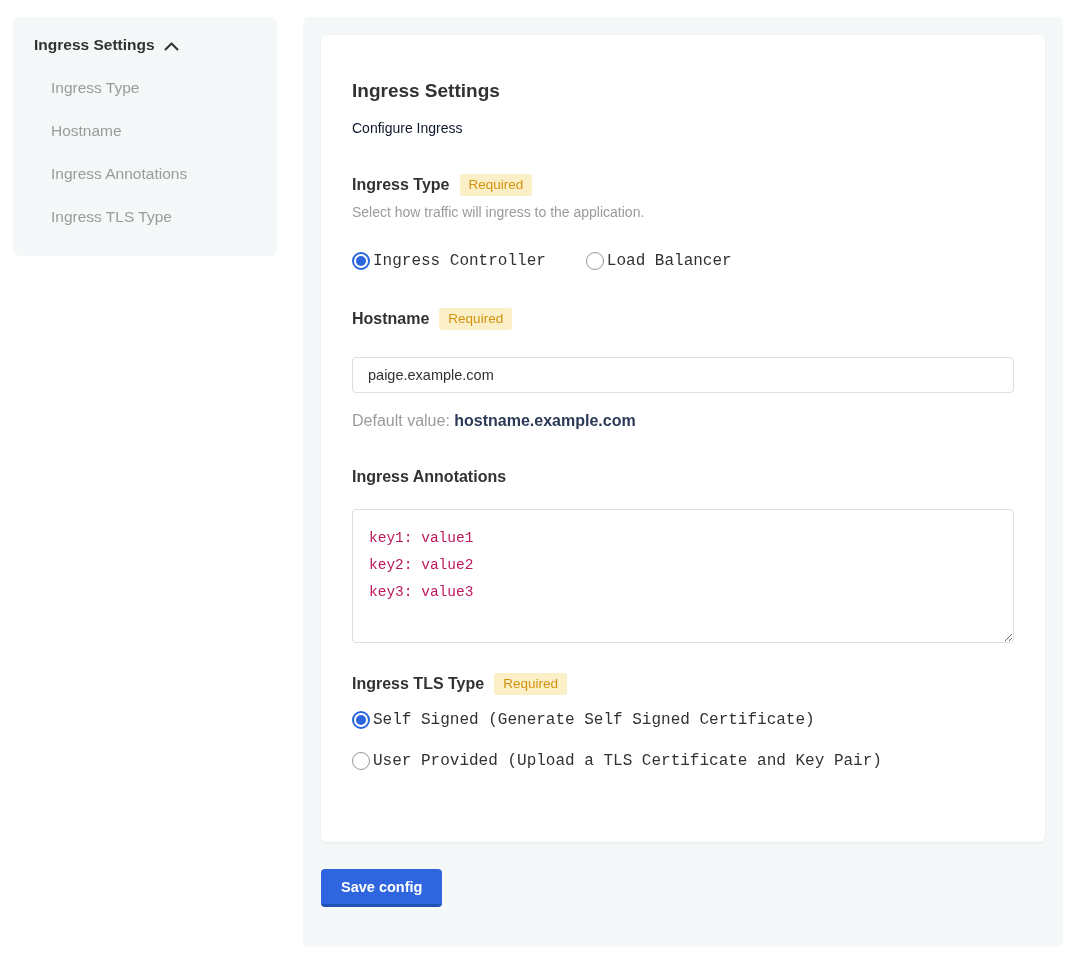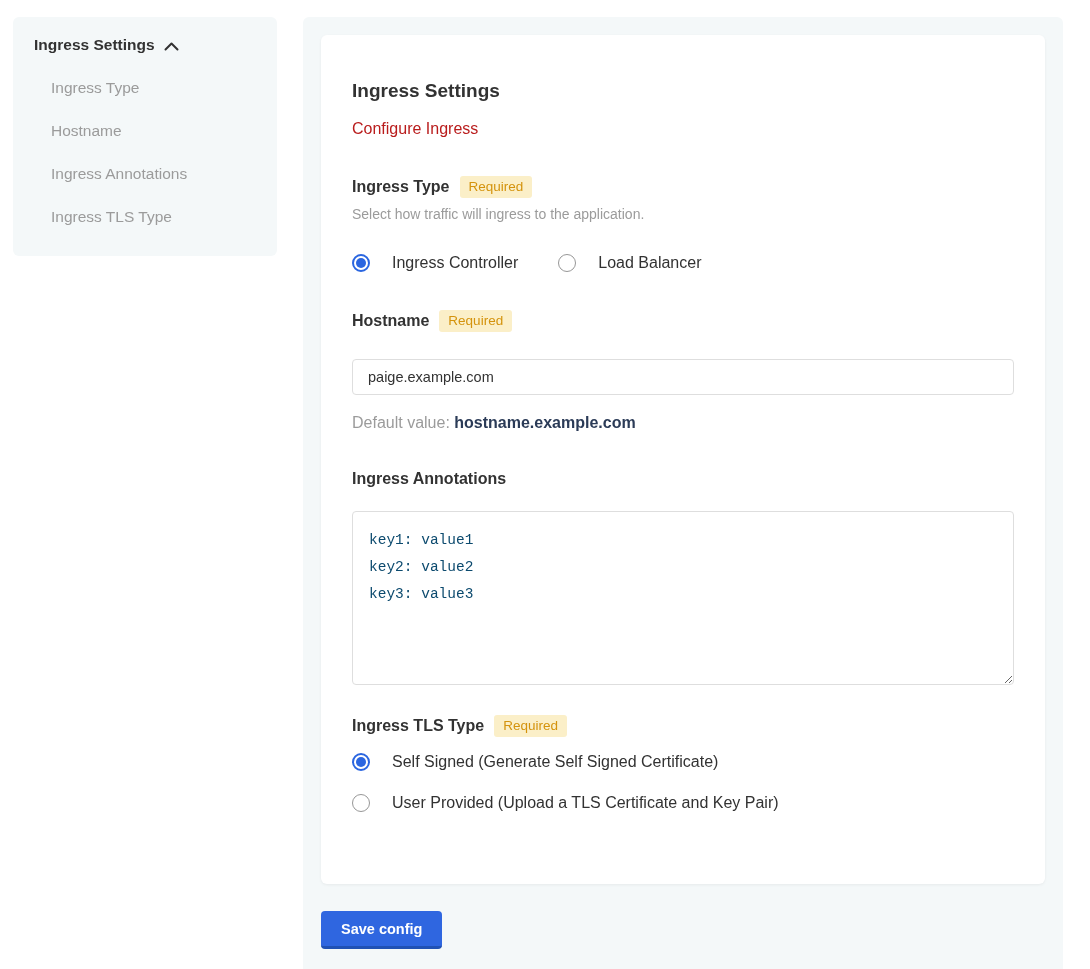--- a/index.html
+++ b/index.html
@@ -61,22 +61,22 @@
     box-shadow: 0 1px 3px rgba(0,0,0,0.06);
     padding: 32px 31px 72px 31px;
   }
   .card-title {
     font-size: 19px;
     font-weight: bold;
     color: #323232;
   }
   .card-subtitle {
     margin-top: 18px;
-    font-size: 16px;
-    color: #b91c1c;
+    font-size: 14px;
+    color: #0f172a;
   }
 
   .section { margin-top: 38px; }
   .section-label-row {
     display: flex;
     align-items: center;
     gap: 10px;
   }
   .section-label {
     font-size: 16px;
@@ -106,24 +106,25 @@
   }
   .radio-group-stacked {
     margin-top: 16px;
     display: flex;
     flex-direction: column;
     gap: 23px;
   }
   .radio-option {
     display: flex;
     align-items: center;
-    gap: 22px;
+    gap: 3px;
     font-size: 16px;
     color: #323232;
     cursor: pointer;
+    font-family: Liberation Mono, monospace;
   }
   .radio {
     width: 18px;
     height: 18px;
     border-radius: 50%;
     border: 1px solid #979797;
     background: #ffffff;
     position: relative;
     flex: 0 0 18px;
   }
@@ -158,29 +159,29 @@
     font-size: 16px;
     color: #9b9b9b;
   }
   .default-value {
     color: #2b3b57;
     font-weight: bold;
   }
   .annotations-textarea {
     display: block;
     width: 100%;
-    height: 174px;
+    height: 134px;
     margin-top: 23px;
     border: 1px solid #dedede;
     border-radius: 4px;
     padding: 15px 16px;
     font-family: "Liberation Mono", "DejaVu Sans Mono", monospace;
     font-size: 14.5px;
     line-height: 27px;
-    color: #0c4a6e;
+    color: #be185d;
     outline: none;
     resize: both;
     background: #fff;
   }
 
   
   .save-button {
     margin-top: 27px;
     display: inline-block;
     background: #2f66e0;

